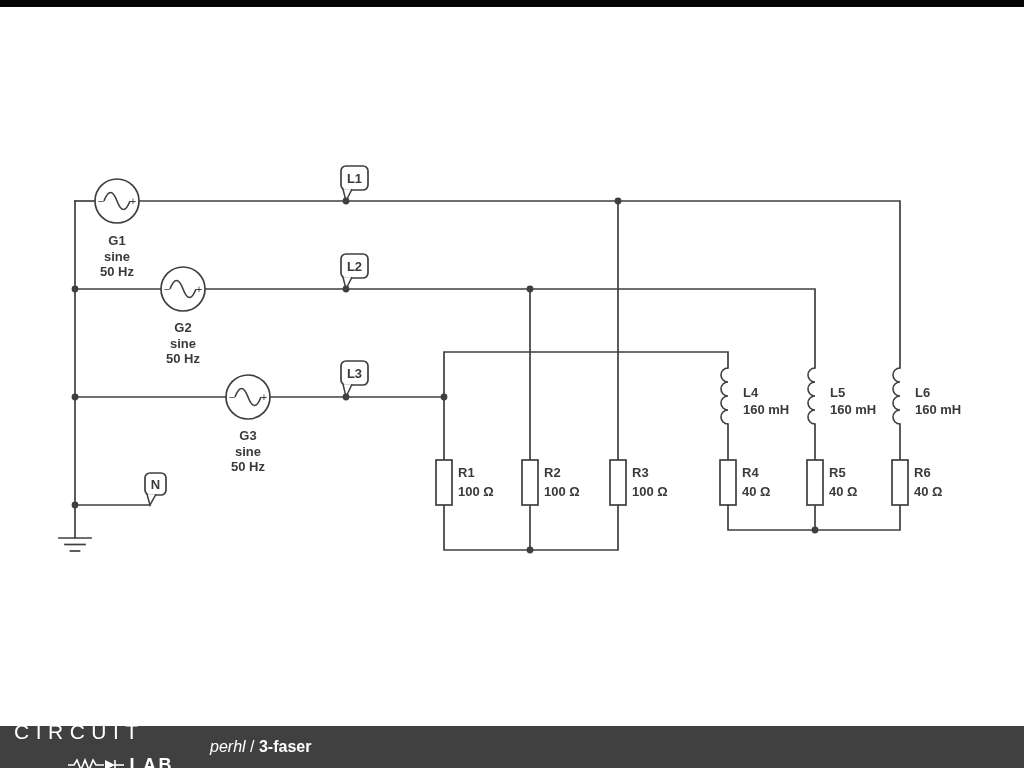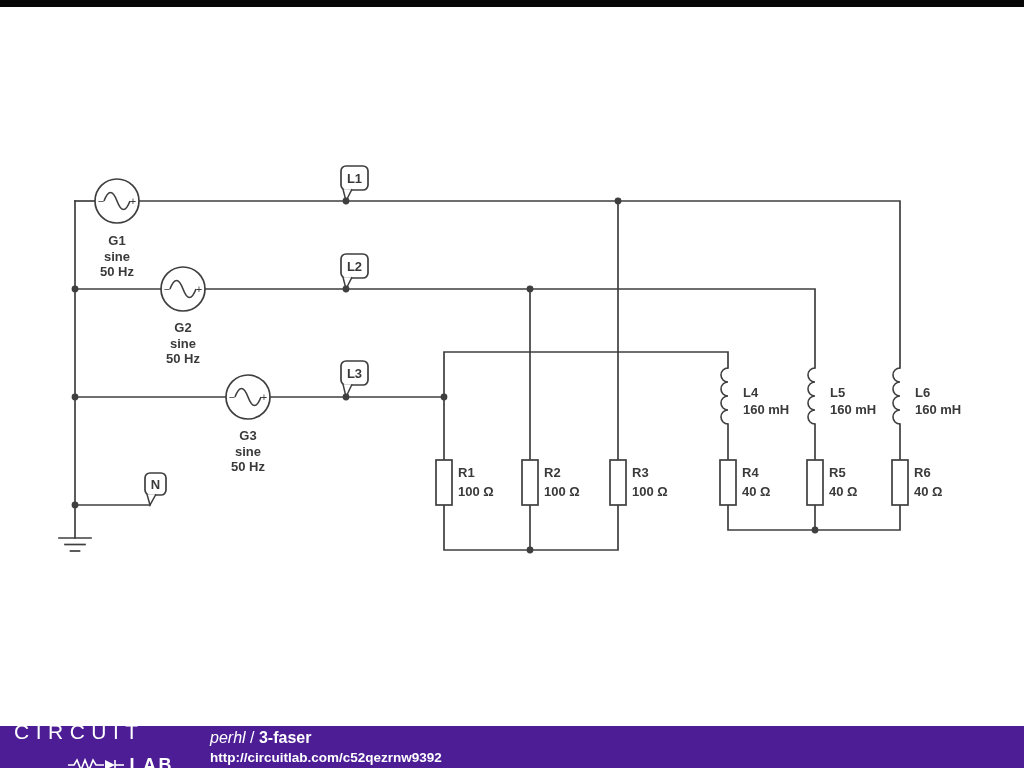--- a/index.html
+++ b/index.html
@@ -8,21 +8,21 @@
   .topbar{position:absolute;top:0;left:0;width:100%;height:7px;background:#060606;}
   svg.schematic{position:absolute;top:0;left:0;}
 
   .wire{stroke:#3f3f3f;stroke-width:1.7;fill:none;stroke-linecap:square;}
   .comp{fill:#ffffff;stroke:#3f3f3f;stroke-width:1.7;}
   .sym{fill:none;stroke:#3f3f3f;stroke-width:1.6;}
   .dot{fill:#3f3f3f;stroke:none;}
   .clabel{font-family:"Liberation Sans",sans-serif;font-size:13px;font-weight:bold;fill:#3a3a3a;}
   .pol{font-family:"Liberation Sans",sans-serif;font-size:11px;fill:#3a3a3a;}
 
-  .footer{position:absolute;left:0;bottom:0;width:100%;height:42px;background:#4c1d95;
+  .footer{position:absolute;left:0;bottom:0;width:100%;height:42px;background:#404040;
           display:flex;align-items:center;color:#ffffff;}
   .logo{margin-left:14px;width:160px;flex:0 0 auto;}
   .logo-top{font-size:21px;letter-spacing:6.5px;line-height:1;color:#fff;}
   .logo-bottom{display:flex;align-items:center;justify-content:flex-end;gap:4px;margin-top:14px;}
   .logo-bottom .lab{font-size:18px;font-weight:bold;letter-spacing:2.5px;line-height:1;color:#fff;}
   .meta{margin-left:36px;display:flex;flex-direction:column;gap:2px;}
   .title-line{font-size:16px;line-height:1.2;}
   .author{font-style:italic;}
   .project{font-weight:bold;}
   .url{font-size:13.5px;font-weight:bold;line-height:1.2;}
@@ -186,16 +186,15 @@
           <polyline points="0,7 6,7 9,2 13,12 17,2 21,12 25,2 28,7 36,7" fill="none" stroke="#ffffff" stroke-width="1.6"></polyline>
           <polygon points="37,2 37,12 47,7" fill="#ffffff"></polygon>
           <line x1="47" y1="2" x2="47" y2="12" stroke="#ffffff" stroke-width="1.6"></line>
           <line x1="47" y1="7" x2="56" y2="7" stroke="#ffffff" stroke-width="1.6"></line>
         </svg>
         <span class="lab">LAB</span>
       </div>
     </div>
     <div class="meta">
       <div class="title-line"><span class="author">perhl</span><span> / </span><span class="project">3-faser</span></div>
-      <div class="url">http://circuitlab.com/c52qezrnw9392</div>
     </div>
   </div>
 </div>
 
 </body></html>

